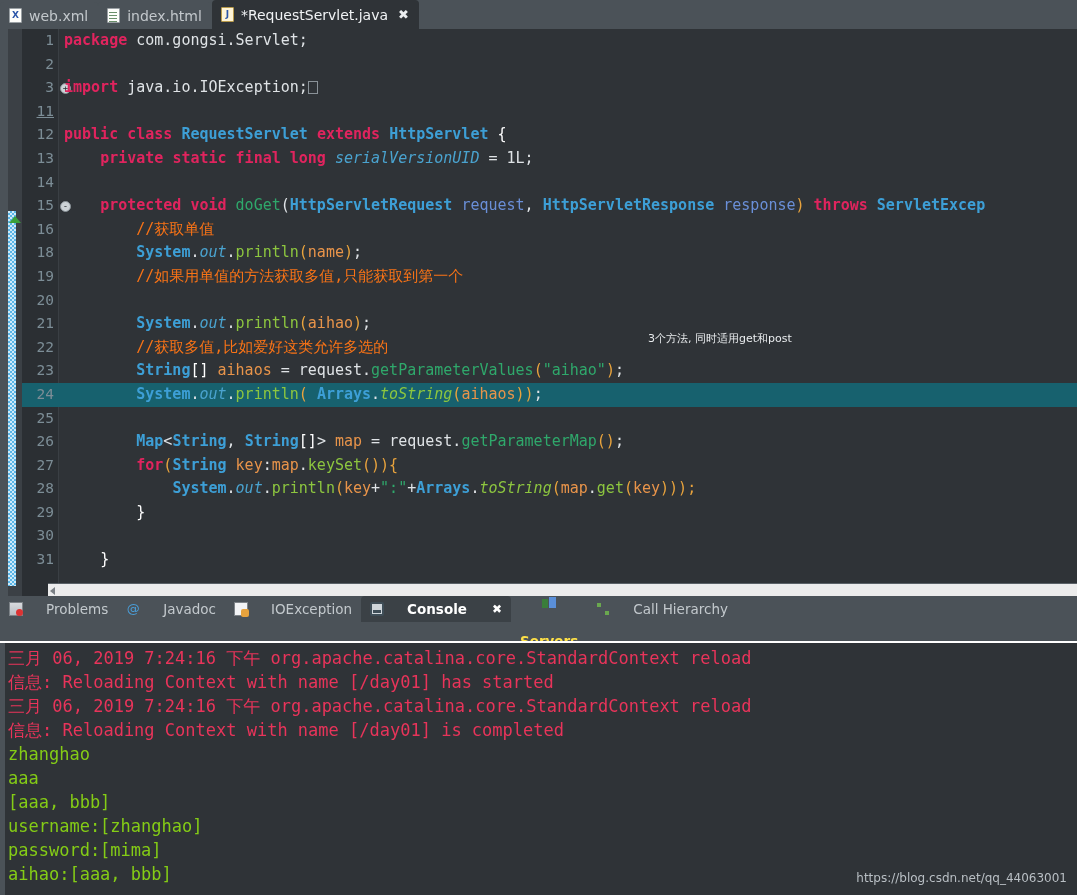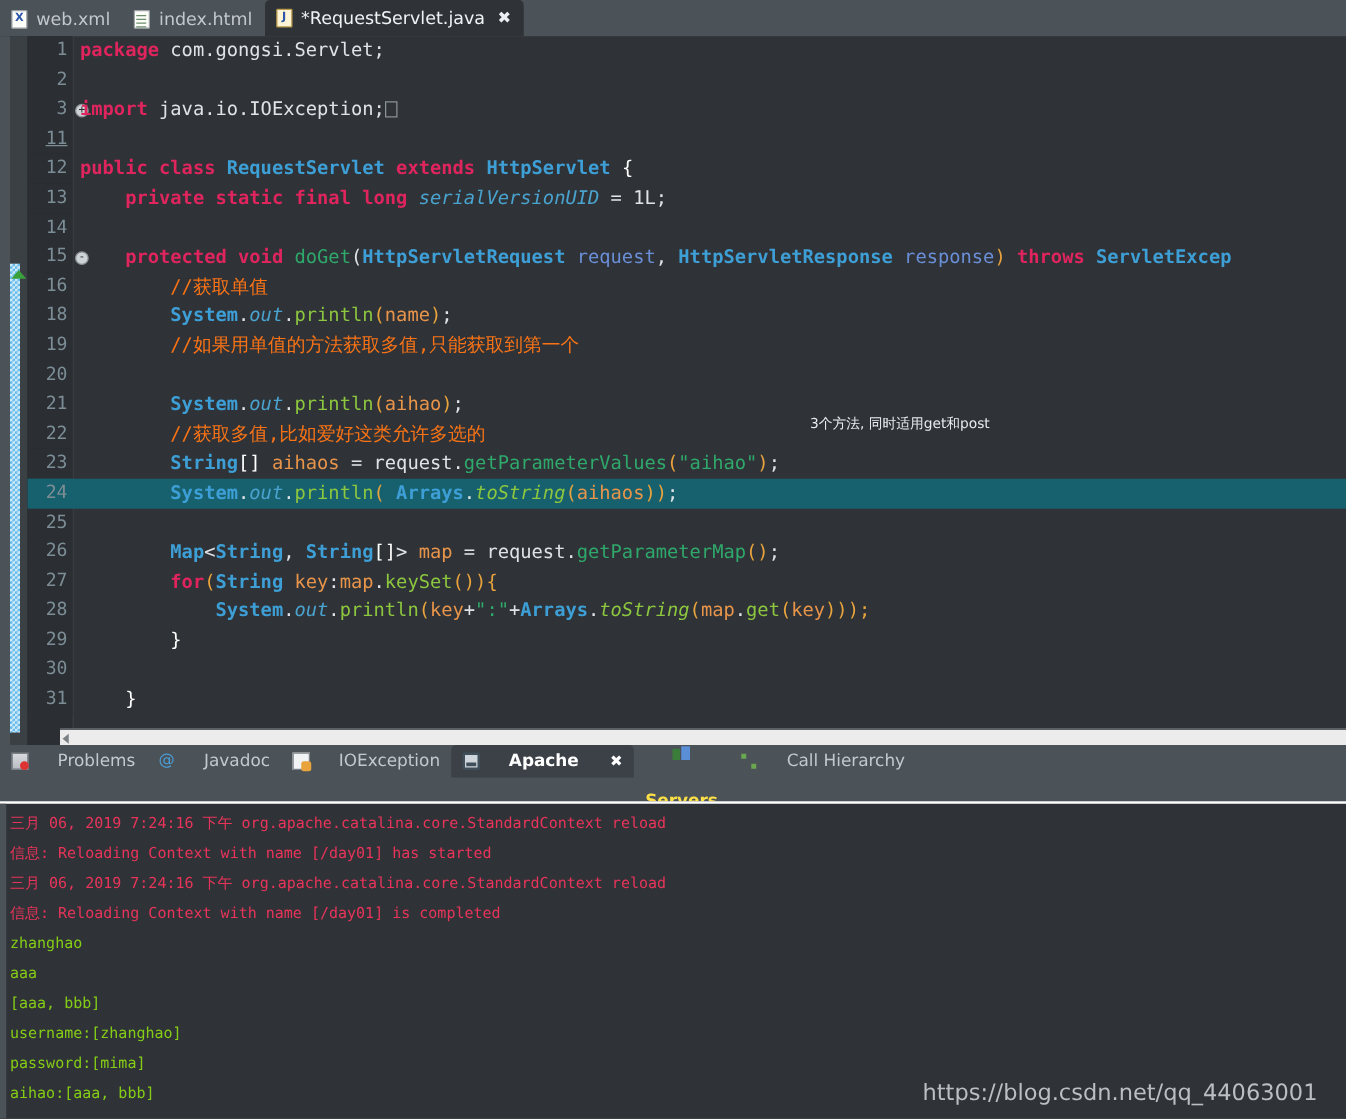--- a/index.html
+++ b/index.html
@@ -221,27 +221,27 @@
     background: #2f3337;
     border-top: 2px solid #ffffff;
   }
   .console-rail {
     position: absolute; left: 0; top: 0; width: 5px; bottom: 0;
     background: #4b5258;
   }
   .console-lines {
     position: absolute; left: 8px; top: 3px; right: 0; bottom: 0;
     font-family: "DejaVu Sans Mono", "Liberation Mono", monospace;
-    font-size: 12px; line-height: 24px; white-space: pre;
+    font-size: 17px; line-height: 24px; white-space: pre;
   }
   .cl-err { color: #e8345a; }
   .cl-out { color: #84cc16; }
   .watermark {
-    position: absolute; right: 23px; bottom: 10px;
-    color: #b9bfc4; font-size: 18px;
+    position: absolute; right: 10px; bottom: 10px;
+    color: #b9bfc4; font-size: 12px;
     font-family: "DejaVu Sans", "Liberation Sans", sans-serif;
   }
 </style>
 </head>
 <body>
 
 <div id="app">
 
   <div class="tabbar" id="editor-tab-bar">
       <div class="tab inactive">
@@ -320,21 +320,21 @@
         <div class="ptab">
           <span class="picon javadoc">@</span>
           <span>Javadoc</span>
         </div>
         <div class="ptab">
           <span class="picon decl"></span>
           <span>IOException</span>
         </div>
         <div class="ptab active">
           <span class="picon console"></span>
-          <span>Apache</span>
+          <span>Console</span>
           <span class="pclose">✖</span>
         </div>
         <div class="ptab bold">
           <span class="picon servers"></span>
           <span>Servers</span>
         </div>
         <div class="ptab">
           <span class="picon hier"></span>
           <span>Call Hierarchy</span>
         </div>

